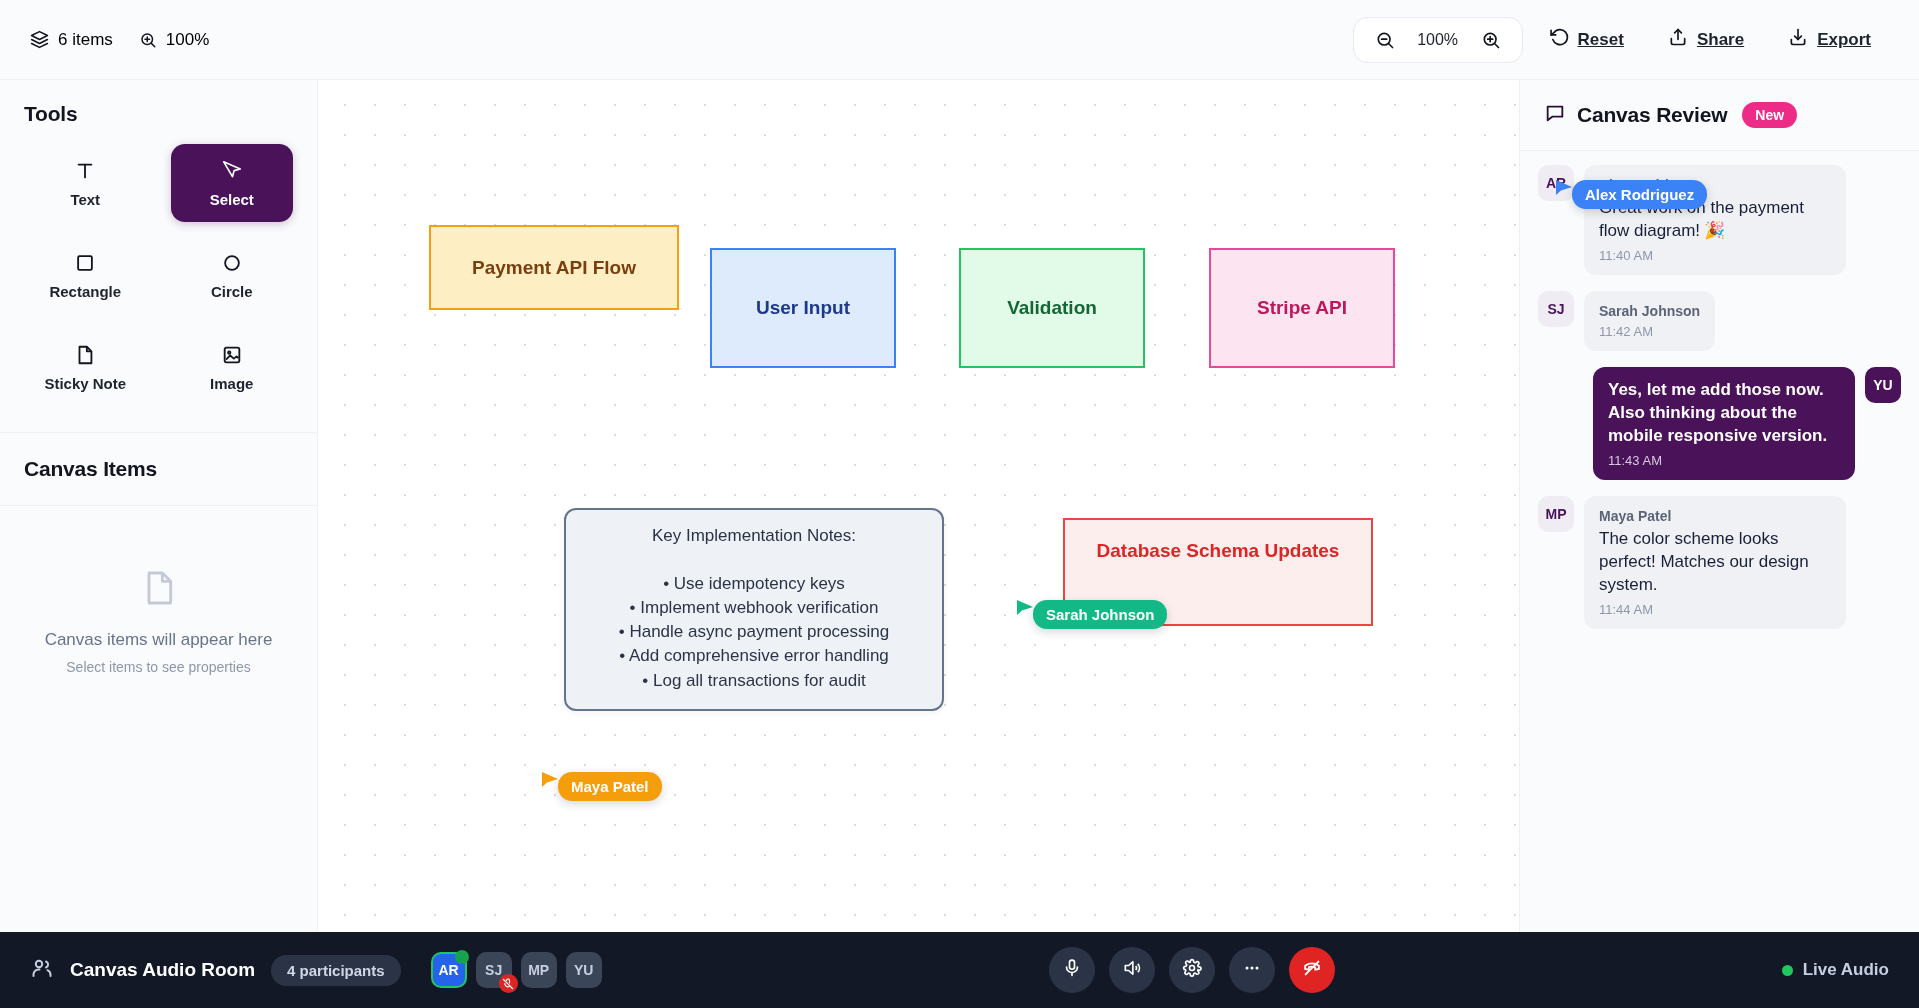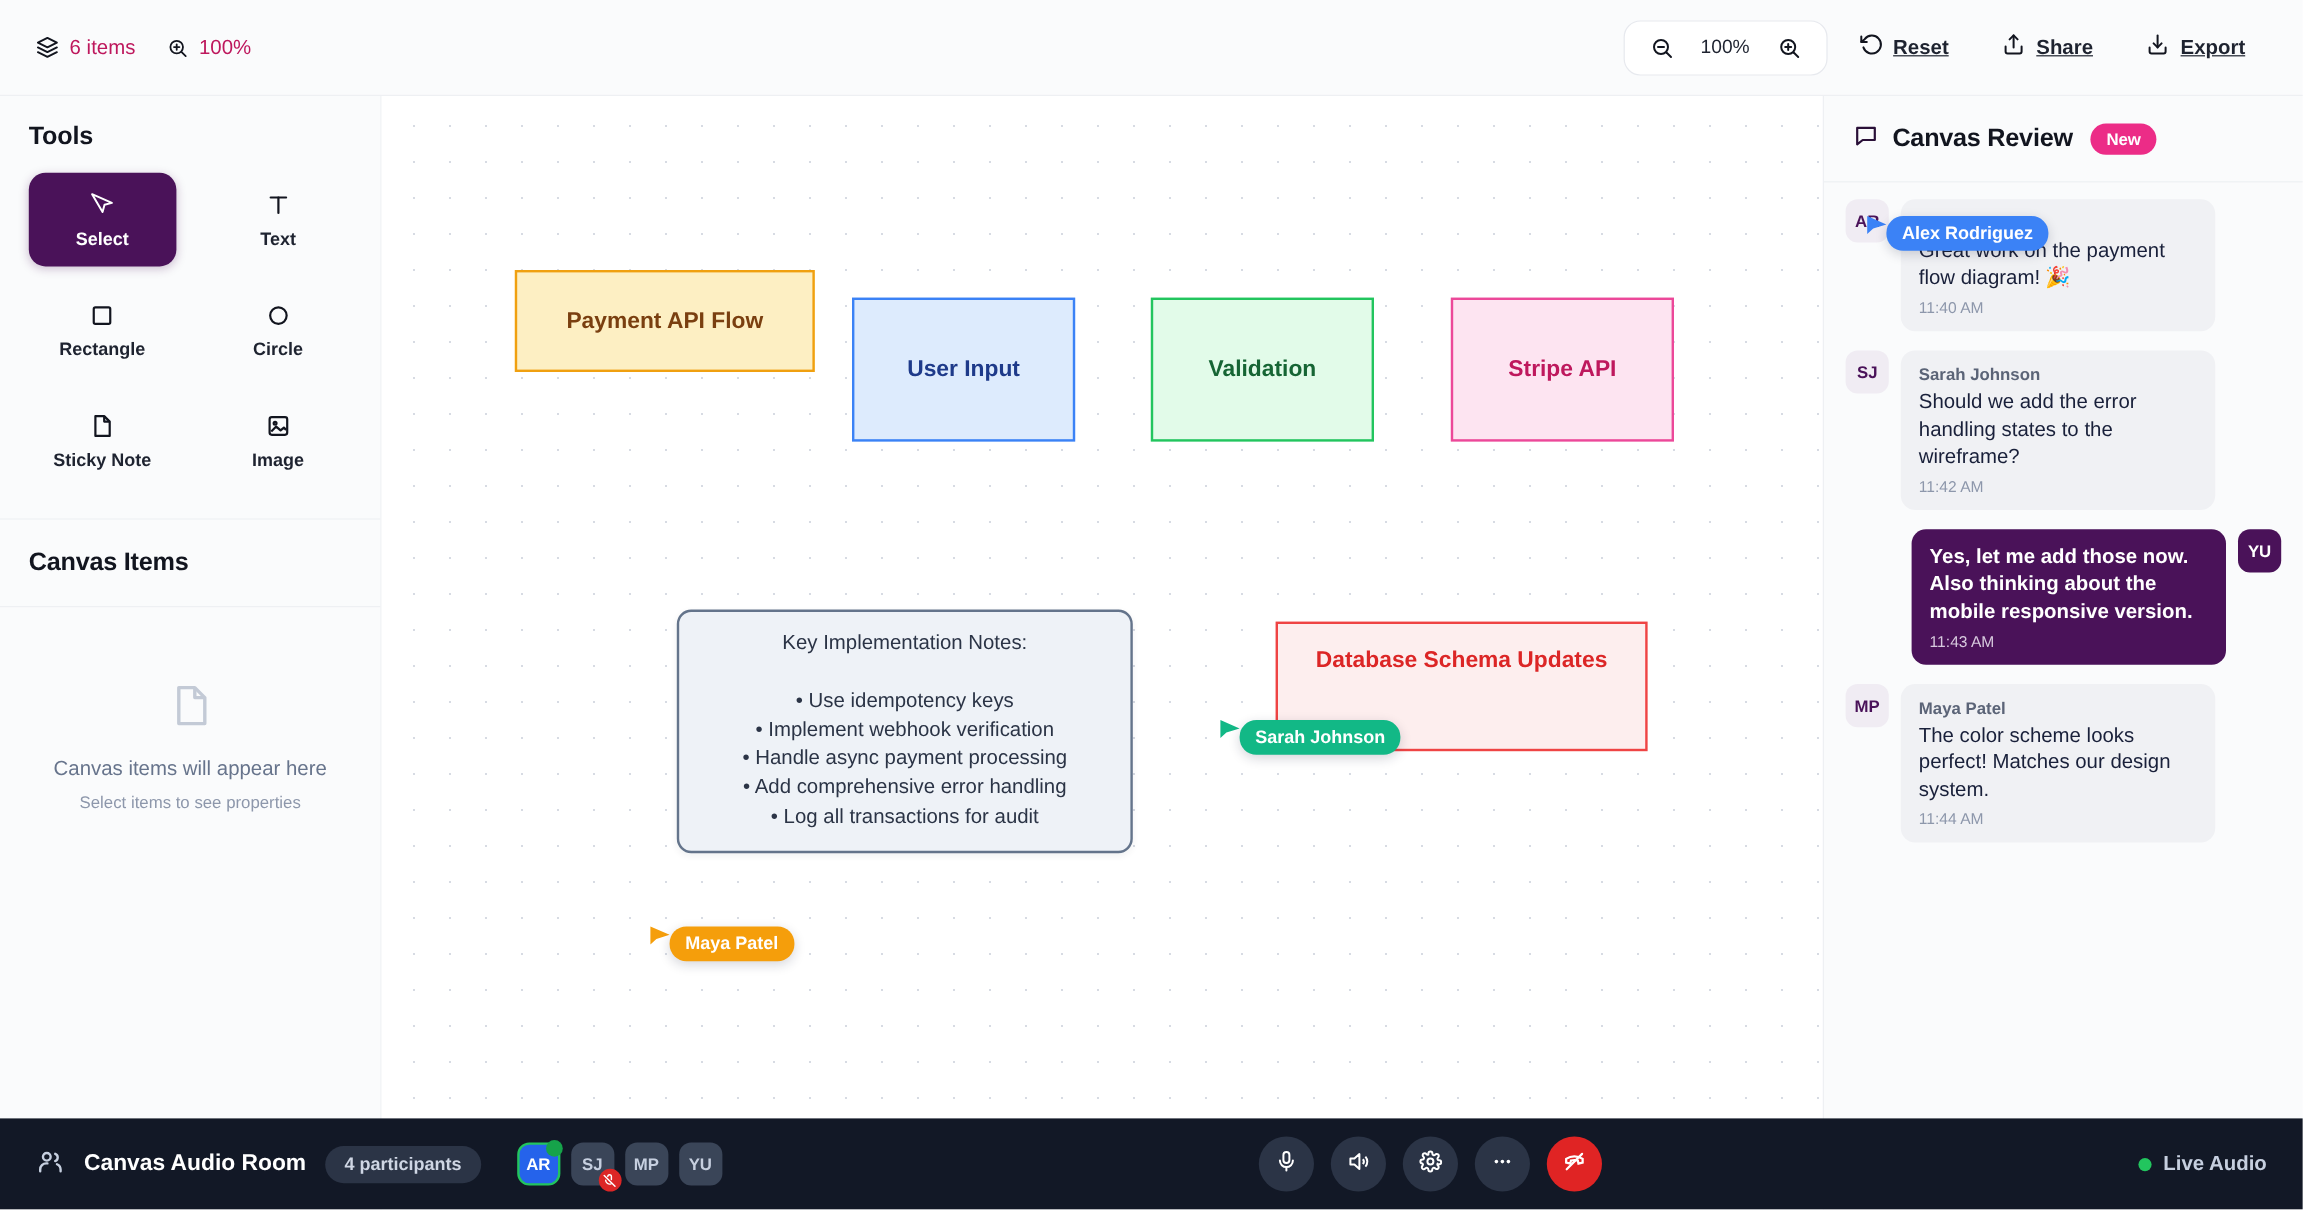--- a/index.html
+++ b/index.html
@@ -12,21 +12,21 @@
 
   
   .topbar {
     height: 80px; flex: 0 0 80px;
     background: #fafbfc;
     display: flex; align-items: center;
     padding: 0 30px;
     border-bottom: 1px solid #eef0f3;
   }
   .tb-left { display: flex; align-items: center; gap: 26px; }
-  .tb-chip { display: flex; align-items: center; gap: 9px; font-size: 17px; color: #be185d; font-weight: 400; }
+  .tb-chip { display: flex; align-items: center; gap: 9px; font-size: 17px; color: #000000; font-weight: 400; }
   .tb-chip svg { display: block; }
   .tb-right { margin-left: auto; display: flex; align-items: center; gap: 8px; }
   .zoomgroup {
     display: flex; align-items: center; gap: 16px;
     border: 1px solid #e7e9ee; border-radius: 14px;
     padding: 9px 18px; background: #fff;
   }
   .zoombtn { width: 26px; height: 26px; display: flex; align-items: center; justify-content: center; cursor: pointer; }
   .zoomval { font-size: 16px; color: #1e2330; min-width: 48px; text-align: center; }
   .tb-action {
@@ -256,37 +256,37 @@
     </div>
   </div>
 
   <div class="body">
 
     <div class="leftpanel">
       <div class="lp-section">
         <div class="lp-title">Tools</div>
         <div class="toolgrid">
 
-          <div class="tool active">
-            <span class="ticon">
-              <svg width="22" height="22" viewBox="0 0 24 24" fill="none" stroke="#ffffff" stroke-width="1.8" stroke-linejoin="round">
-                <path d="M5 3l9.5 16.2 1.8-6.6 6.7-1.7z" transform="translate(-2,-1)"></path>
-              </svg>
-            </span>
-            <span>Select</span>
-          </div>
-
           <div class="tool">
             <span class="ticon">
               <svg width="22" height="22" viewBox="0 0 24 24" fill="none" stroke="#12151f" stroke-width="2" stroke-linecap="round">
                 <line x1="5" y1="5" x2="19" y2="5"></line>
                   <line x1="12" y1="5" x2="12" y2="19"></line>
               </svg>
             </span>
             <span>Text</span>
+          </div>
+
+          <div class="tool active">
+            <span class="ticon">
+              <svg width="22" height="22" viewBox="0 0 24 24" fill="none" stroke="#ffffff" stroke-width="1.8" stroke-linejoin="round">
+                <path d="M5 3l9.5 16.2 1.8-6.6 6.7-1.7z" transform="translate(-2,-1)"></path>
+              </svg>
+            </span>
+            <span>Select</span>
           </div>
 
           <div class="tool">
             <span class="ticon">
               <svg width="22" height="22" viewBox="0 0 24 24" fill="none" stroke="#12151f" stroke-width="2">
                 <rect x="4.5" y="4.5" width="15" height="15" rx="1.5"></rect>
               </svg>
             </span>
             <span>Rectangle</span>
           </div>
@@ -411,21 +411,20 @@
             <div class="b-name">Alex Rodriguez</div>
             <div class="b-text">Great work on the payment flow diagram! 🎉</div>
             <div class="b-time">11:40 AM</div>
           </div>
         </div>
 
         <div class="msg">
           <div class="avatar">SJ</div>
           <div class="bubble">
             <div class="b-name">Sarah Johnson</div>
-            <div class="b-text">Should we add the error handling states to the wireframe?</div>
             <div class="b-time">11:42 AM</div>
           </div>
         </div>
 
         <div class="msg out">
           <div class="avatar dark">YU</div>
           <div class="bubble out">
             <div class="b-text">Yes, let me add those now. Also thinking about the mobile responsive version.</div>
             <div class="b-time">11:43 AM</div>
           </div>

